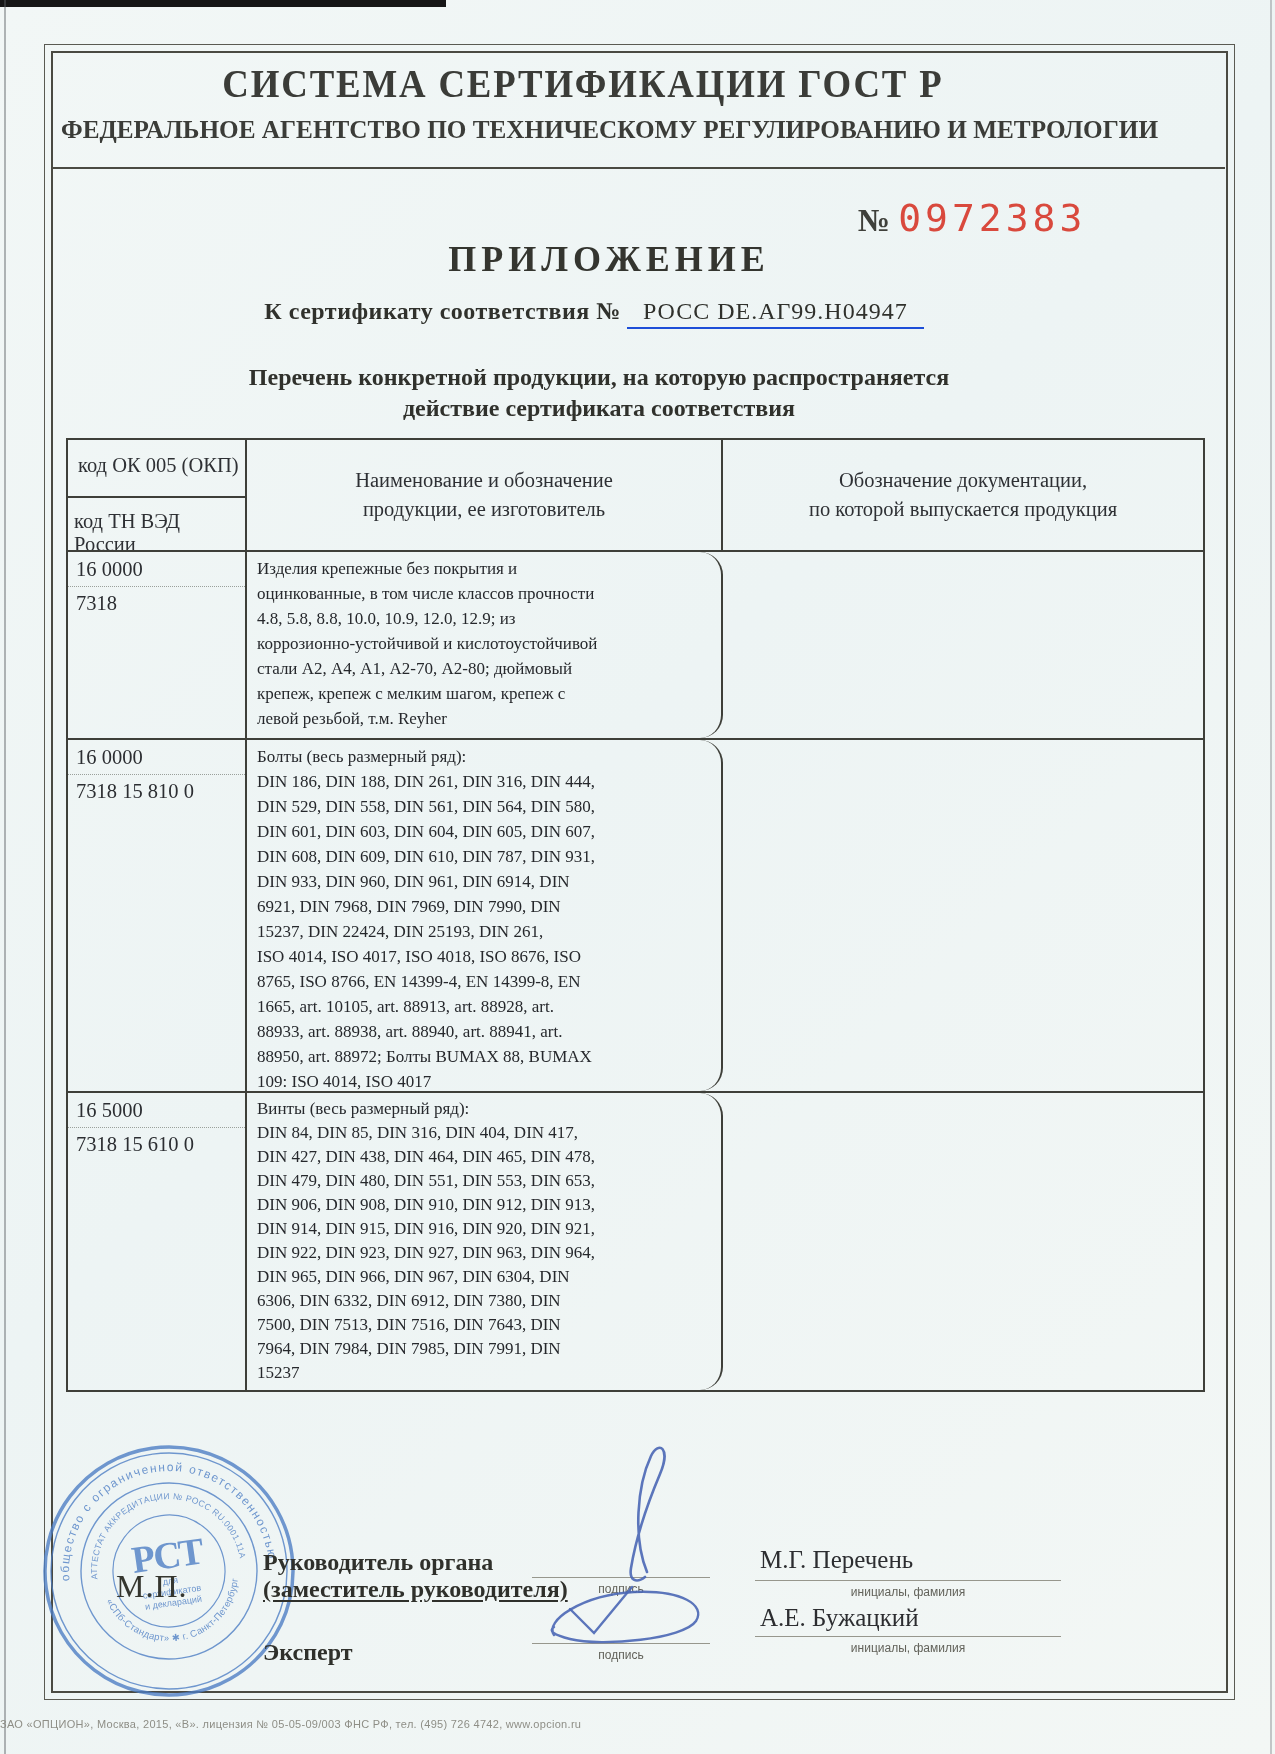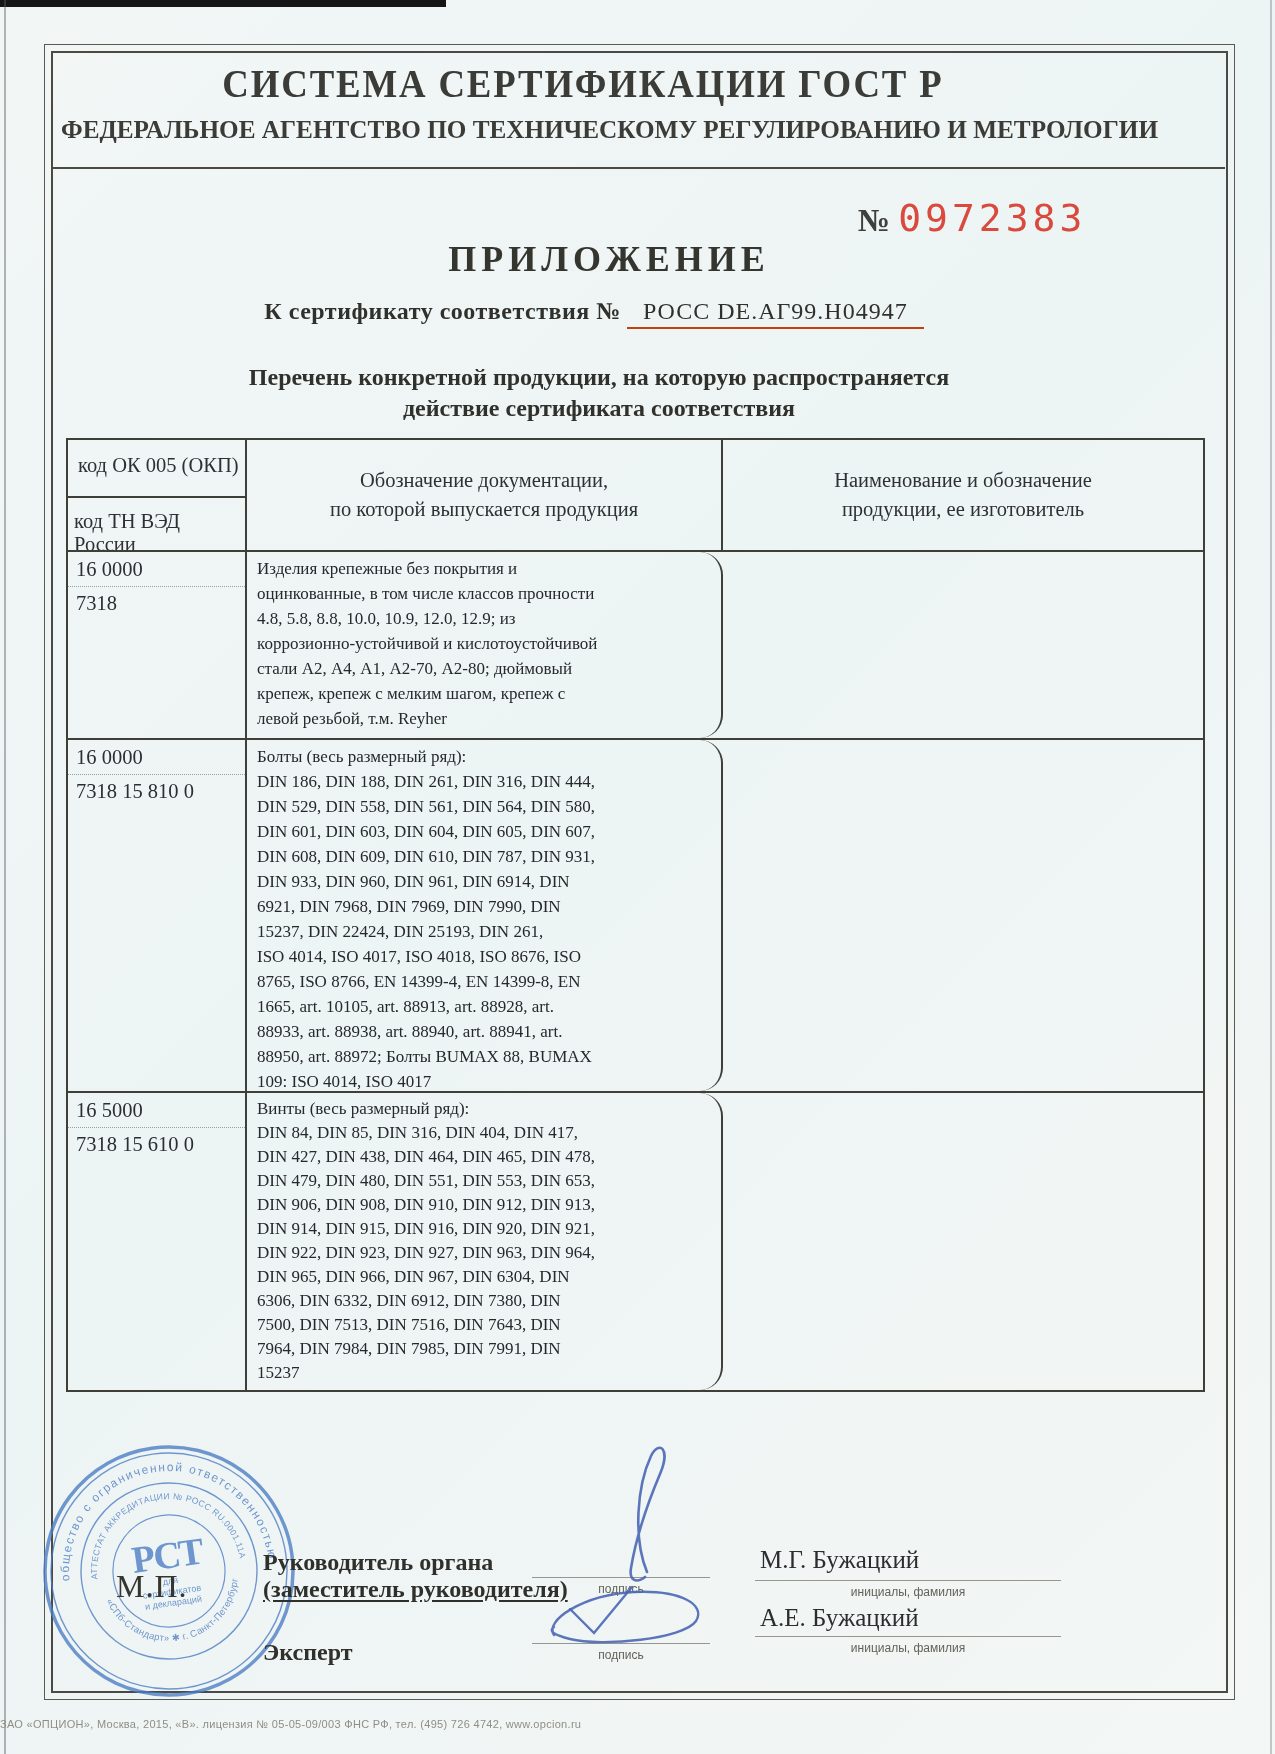--- a/index.html
+++ b/index.html
@@ -23,21 +23,21 @@
   .doc-agency{font-size:26px;font-weight:bold;letter-spacing:0;margin-top:8px;display:inline-block;transform:scaleX(.97);white-space:nowrap;}
 
   .form-number{position:absolute;left:858px;top:196px;white-space:nowrap;}
   .no-sign{font-size:32px;color:#3f403b;font-weight:bold;margin-right:8px;}
   .no-digits{font-family:"DejaVu Sans Mono", monospace;font-size:38px;color:#d9493d;letter-spacing:4px;}
 
   .title-app{position:absolute;left:44px;top:238px;width:1130px;text-align:center;font-size:36px;font-weight:bold;letter-spacing:5px;color:#34352f;}
 
   .cert-line{position:absolute;left:44px;top:298px;width:1100px;text-align:center;font-size:24px;color:#30312c;white-space:nowrap;}
   .cert-label{font-weight:bold;letter-spacing:.5px;}
-  .cert-num{border-bottom:2px solid #c2410c;padding:0 16px 3px;letter-spacing:1px;}
+  .cert-num{border-bottom:2px solid #1d4ed8;padding:0 16px 3px;letter-spacing:1px;}
 
   .purpose{position:absolute;left:44px;top:362px;width:1110px;text-align:center;font-weight:bold;font-size:24px;line-height:31px;color:#30312c;}
 
   
   .cert-table{position:absolute;left:66px;top:438px;width:1139px;border:2px solid #3e3f39;box-sizing:border-box;background:transparent;}
   .t-row{display:grid;grid-template-columns:179px 476px 1fr;}
   .t-row .cell{box-sizing:border-box;border-right:2px solid #3e3f39;overflow:hidden;}
   .t-row .cell:last-child{border-right:none;}
   .t-row{border-bottom:2px solid #3e3f39;}
   .t-row:last-child{border-bottom:none;}
@@ -119,24 +119,24 @@
   <div>действие сертификата соответствия</div>
 </div>
 
 <div class="cert-table">
   <div class="t-row t-header">
     <div class="cell hcell">
       <div class="hdr-top">код ОК 005 (ОКП)</div>
       <div class="hdr-div"></div>
       <div class="hdr-bottom">код ТН ВЭД России</div>
     </div>
+    <div class="cell hcell center">Наименование и обозначение
+продукции, ее изготовитель</div>
     <div class="cell hcell center">Обозначение документации,
 по которой выпускается продукция</div>
-    <div class="cell hcell center">Наименование и обозначение
-продукции, ее изготовитель</div>
   </div>
 
   <div class="t-row r1">
     <div class="cell codes">
       <div class="code-top">16 0000</div>
       <div class="code-bottom">7318</div>
     </div>
     <div class="cell body-text">Изделия крепежные без покрытия и
 оцинкованные, в том числе классов прочности
 4.8, 5.8, 8.8, 10.0, 10.9, 12.0, 12.9; из
@@ -226,21 +226,21 @@
   <div>Руководитель органа</div>
   <div class="role-underlined">(заместитель руководителя)</div>
 </div>
 <div class="role-expert">Эксперт</div>
 
 <div class="sig-line sig-line-1"></div>
 <div class="small-caption cap-sig-1">подпись</div>
 <div class="sig-line sig-line-2"></div>
 <div class="small-caption cap-sig-2">подпись</div>
 
-<div class="name name-1">М.Г. Бужацкий</div>
+<div class="name name-1">М.Г. Перечень</div>
 <div class="name-line name-line-1"></div>
 <div class="small-caption cap-name-1">инициалы, фамилия</div>
 
 <div class="name name-2">А.Е. Бужацкий</div>
 <div class="name-line name-line-2"></div>
 <div class="small-caption cap-name-2">инициалы, фамилия</div>
 
 <svg class="autograph autograph-1" width="110" height="142" viewBox="0 0 110 142">
   <path d="M 62 130 C 48 96 52 44 66 14 C 74 -2 86 6 75 32 C 64 58 52 90 46 126 C 44 138 51 142 60 135" fill="none" stroke="#4a67b5" stroke-width="2.6" stroke-linecap="round" opacity="0.9"></path>
 </svg>

